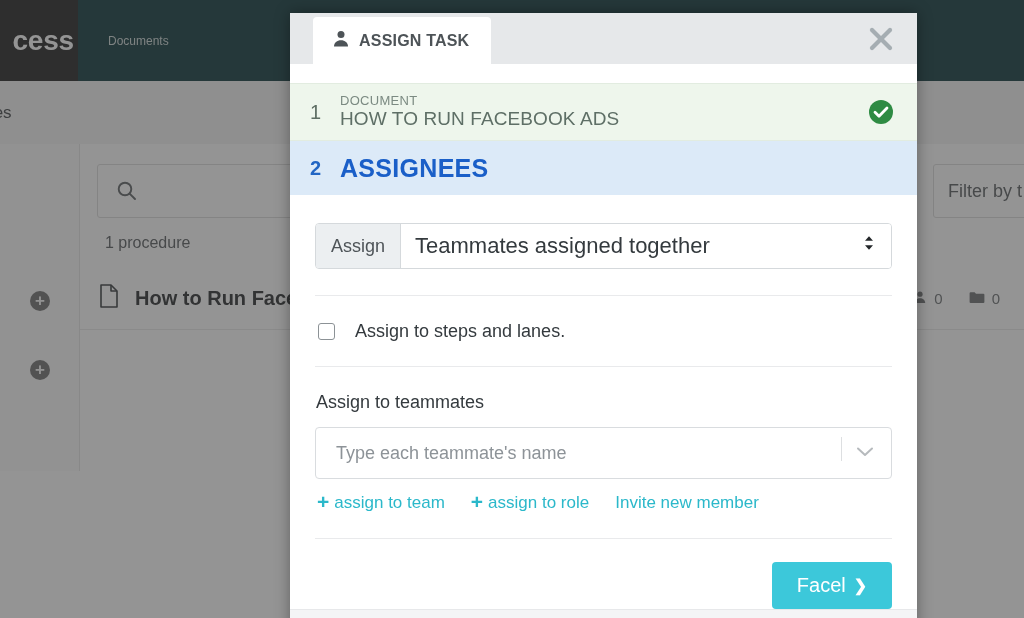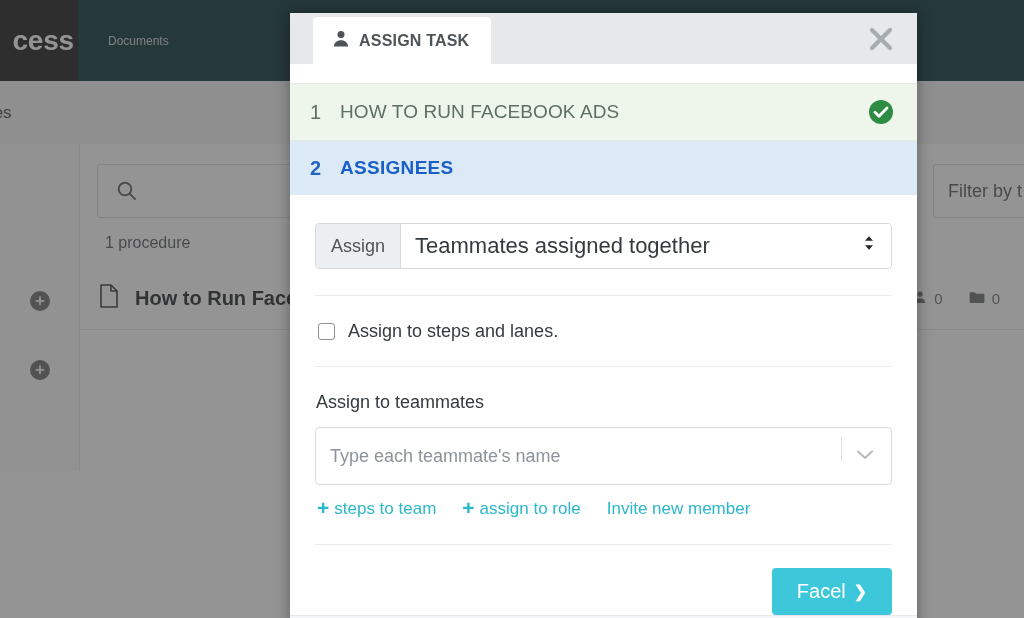--- a/index.html
+++ b/index.html
@@ -246,21 +246,21 @@
     position: absolute;
     right: 23px;
     width: 26px; height: 26px;
   }
   .step-active {
     background: #dceaf8;
     height: 54px;
   }
   .step-active .step-num { color: #2266c4; font-weight: bold; }
   .step-active-title {
-    font-size: 19px;
+    font-size: 25px;
     font-weight: bold;
     color: #1a5fc8;
     letter-spacing: 0.3px;
   }
 
   .modal-body {
     flex: 1;
     padding: 0 25px;
     box-sizing: border-box;
     background: #ffffff;
@@ -307,21 +307,21 @@
 
   .divider {
     height: 1px;
     background: #e9eaec;
   }
   .sp-1 { margin-top: 26px; }
 
   .checkbox-row {
     display: flex;
     align-items: center;
-    gap: 13px;
+    gap: 20px;
     padding: 25px 0 24px 3px;
   }
   .checkbox-box {
     width: 15px; height: 15px;
     border: 1px solid #8c9296;
     border-radius: 3px;
     background: #fff;
     flex: none;
     cursor: pointer;
   }
@@ -329,29 +329,29 @@
     font-size: 18px;
     color: #343a3e;
   }
 
   .field-label {
     font-size: 18px;
     color: #343a3e;
     margin: 25px 0 14px 1px;
   }
   .token-input {
-    height: 58px;
+    height: 52px;
     border: 1px solid #d9dcdf;
     border-radius: 4px;
     background: #fff;
     display: flex;
     align-items: center;
     position: relative;
     box-sizing: border-box;
-    padding-left: 14px;
+    padding-left: 20px;
     cursor: text;
   }
   .token-placeholder {
     font-size: 18px;
     color: #8d9398;
   }
   .token-divider {
     position: absolute;
     right: 49px; top: 9px;
     width: 1px; height: 24px;
@@ -502,20 +502,21 @@
         <line x1="22" y1="4" x2="4" y2="22" stroke="#a5adb2" stroke-width="4.2" stroke-linecap="round"></line>
       </svg>
     </div>
   </div>
 
   <div class="modal-gap"></div>
 
   <div class="step step-done">
     <div class="step-num">1</div>
     <div class="step-done-texts">
+      <div class="step-kicker">DOCUMENT</div>
       <div class="step-title">HOW TO RUN FACEBOOK ADS</div>
     </div>
     <div class="step-check">
       <svg width="26" height="26" viewBox="0 0 26 26">
         <circle cx="13" cy="13" r="12" fill="#2e8b43"></circle>
         <path d="M7 13.3l4 4 8-8.2" fill="none" stroke="#ffffff" stroke-width="2.8" stroke-linecap="round" stroke-linejoin="round"></path>
       </svg>
     </div>
   </div>
 
@@ -556,21 +557,21 @@
       <span class="token-chevron">
         <svg width="20" height="13" viewBox="0 0 20 13">
           <path d="M3 3.5L10 10l7-6.5" fill="none" stroke="#b6babd" stroke-width="2" stroke-linecap="round" stroke-linejoin="round"></path>
         </svg>
       </span>
     </div>
 
     <div class="links-row">
       <span class="link">
         <span class="link-plus">+</span>
-        <span>steps to team</span>
+        <span>assign to team</span>
       </span>
       <span class="link">
         <span class="link-plus">+</span>
         <span>assign to role</span>
       </span>
       <span class="link">
         <span>Invite new member</span>
       </span>
     </div>
 

